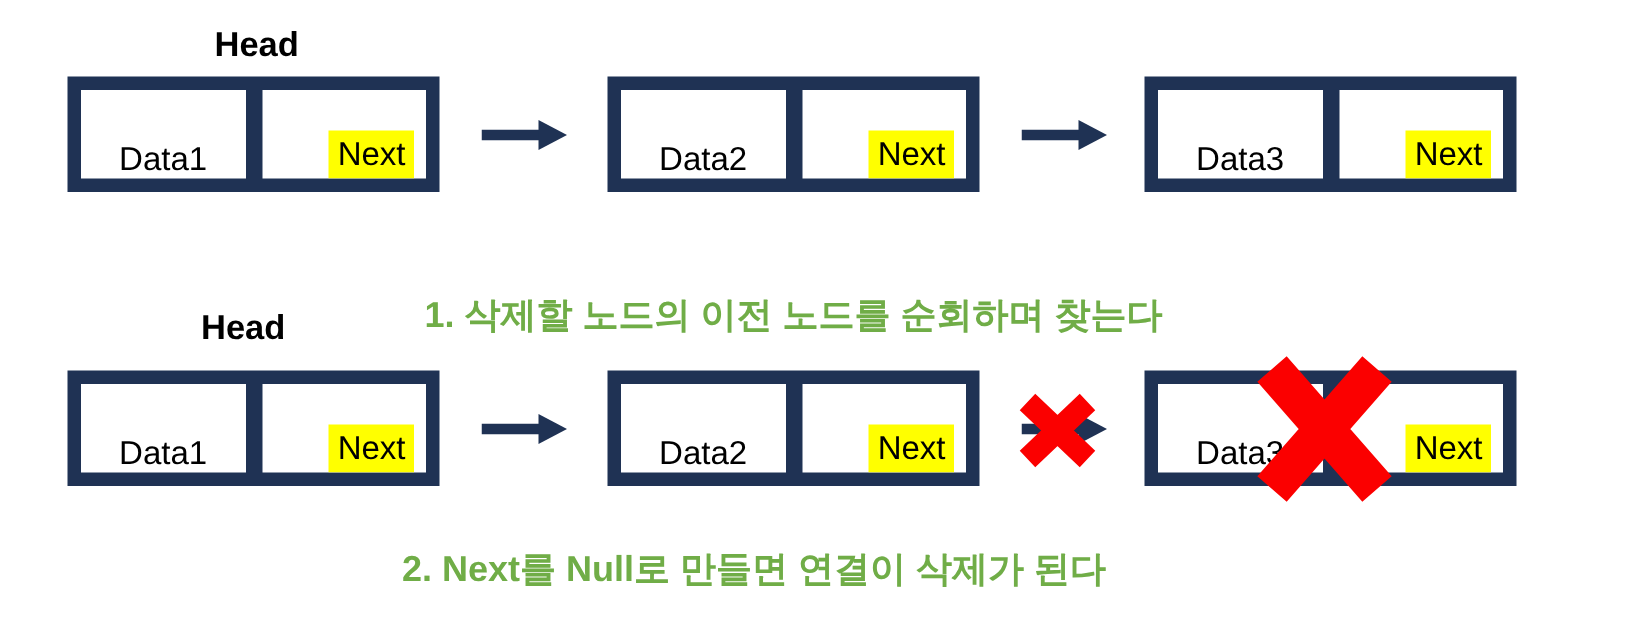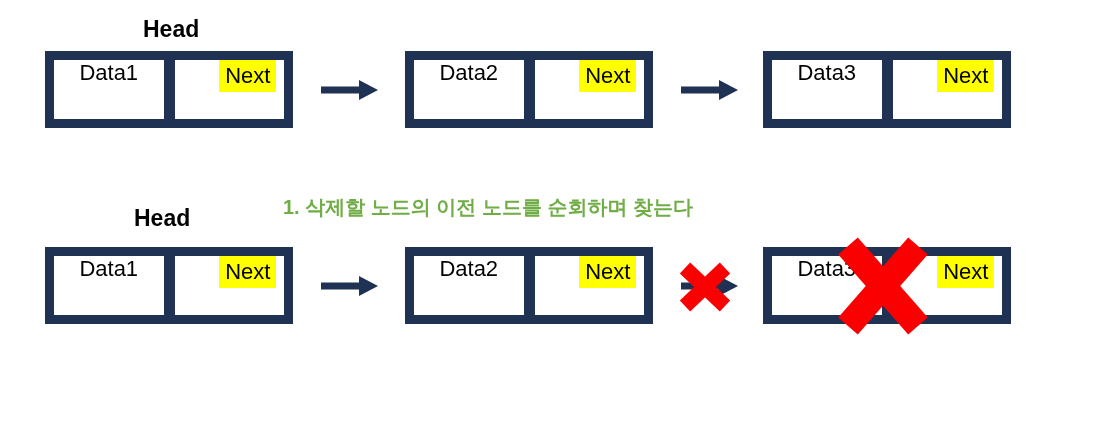--- a/index.html
+++ b/index.html
@@ -18,41 +18,41 @@
     height: 77px;
     background: #1f3254;
     padding: 9px;
     display: flex;
     gap: 11px;
   }
   .cell {
     flex: 1 1 0;
     background: #ffffff;
     display: flex;
-    align-items: flex-start;
+    align-items: flex-end;
     justify-content: center;
     font-size: 22px;
     color: #000000;
     overflow: hidden;
   }
   .hl {
     background: #ffff00;
     padding: 3px 6px;
     margin-left: 37px;
   }
   .head-label {
     position: absolute;
     font-size: 23px;
     font-weight: bold;
     color: #000000;
     white-space: nowrap;
   }
   .step-label {
     position: absolute;
-    font-size: 20px;
+    font-size: 24px;
     font-weight: bold;
     color: #70ad47;
     white-space: nowrap;
   }
   .arrow { position: absolute; }
   .xmark { position: absolute; }
 
   
   .pos-head1 { left: 143px; top: 16px; }
   .pos-n1a   { left: 45px;  top: 51px; }
@@ -157,14 +157,15 @@
   </div>
 
   <svg class="xmark pos-xs" width="58" height="54" viewBox="0 0 58 54">
     <path d="M9 8 L49 46 M49 8 L9 46" stroke="#fb0000" stroke-width="15" fill="none"></path>
   </svg>
 
   <svg class="xmark pos-xb" width="98" height="104" viewBox="0 0 98 104">
     <path d="M14 12 L84 92 M84 12 L14 92" stroke="#fb0000" stroke-width="26" fill="none"></path>
   </svg>
 
+  <div class="step-label pos-step2">2. Next를 Null로 만들면 연결이 삭제가 된다</div>
 
 </div>
 
 </body></html>

